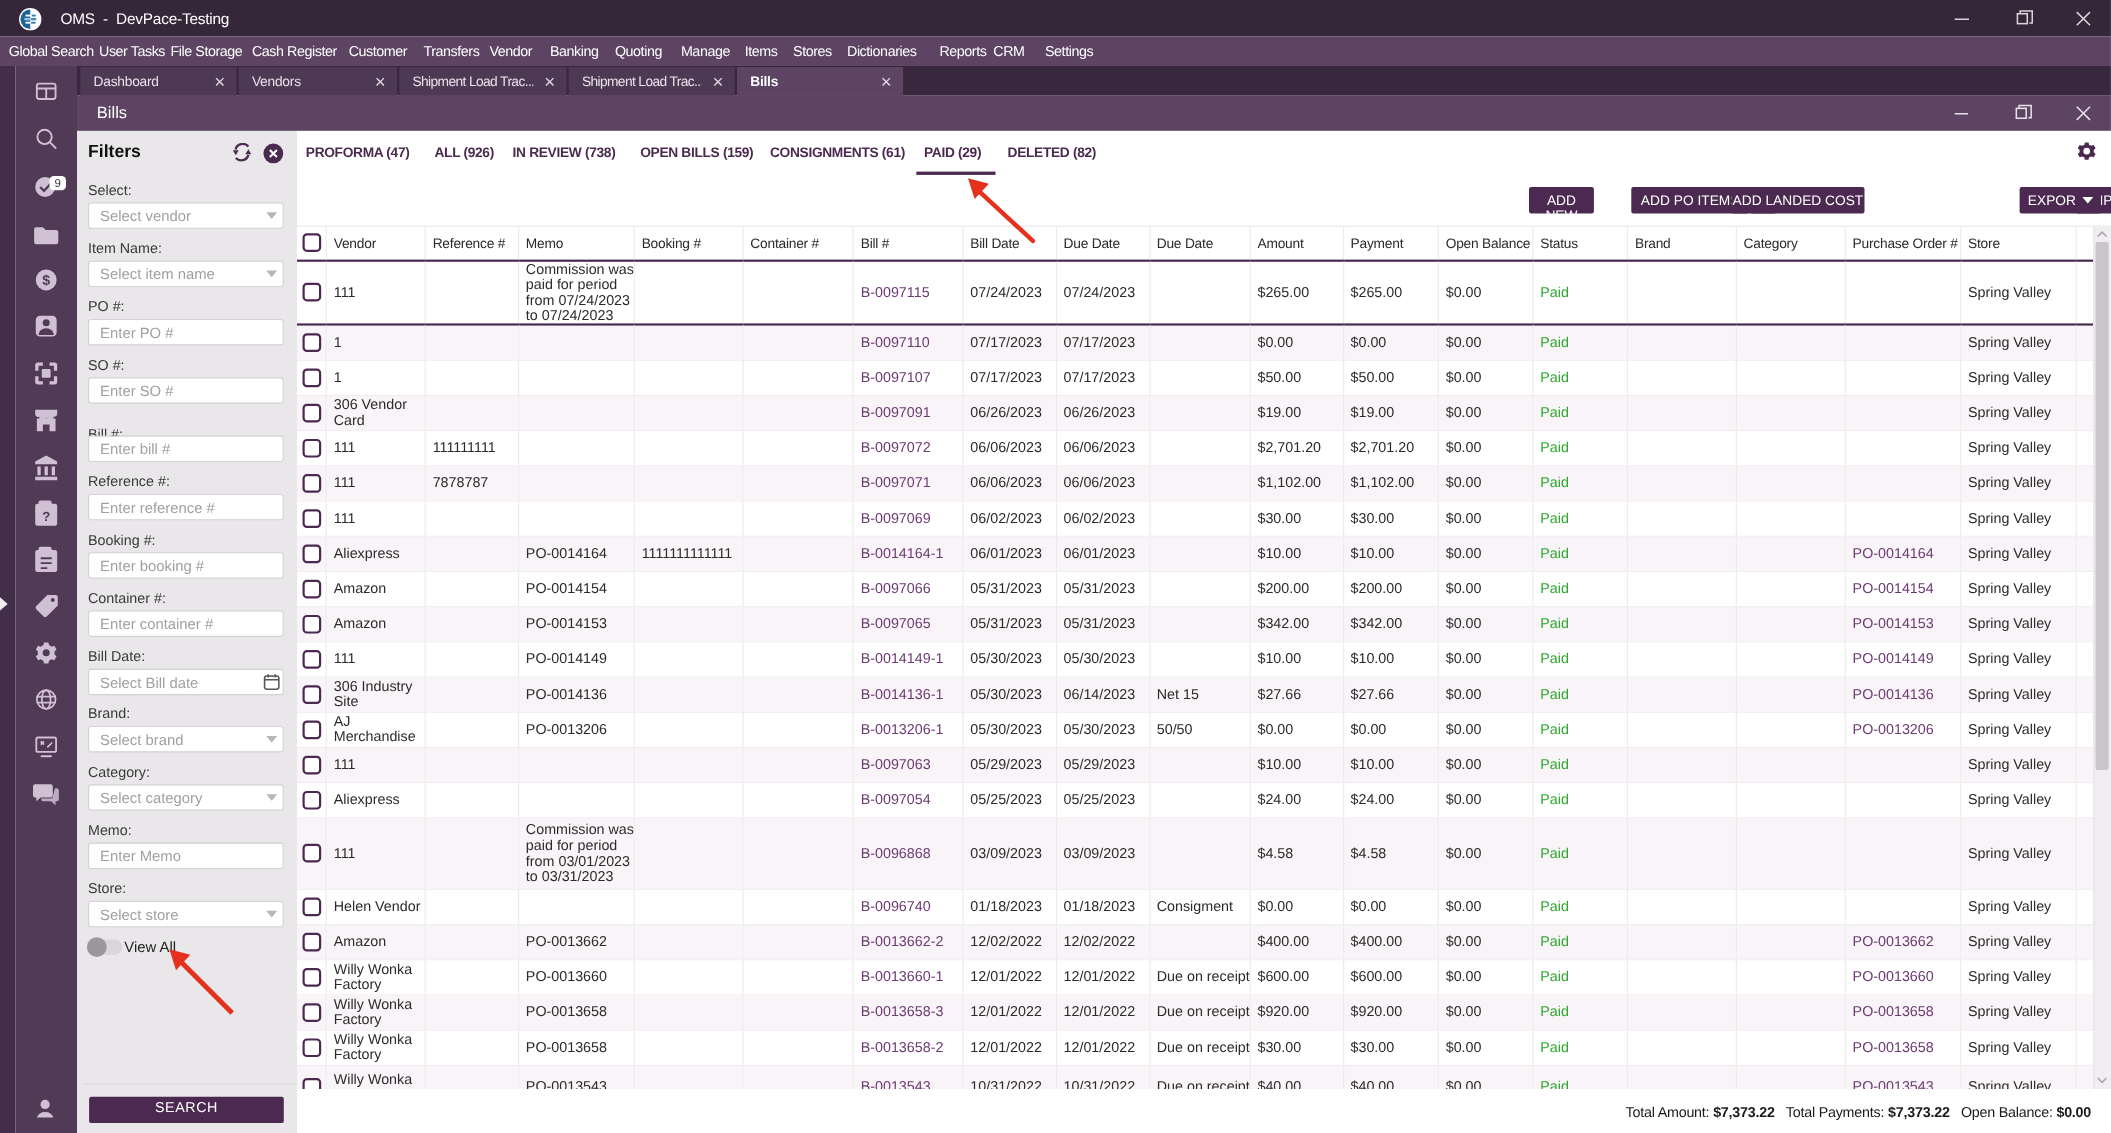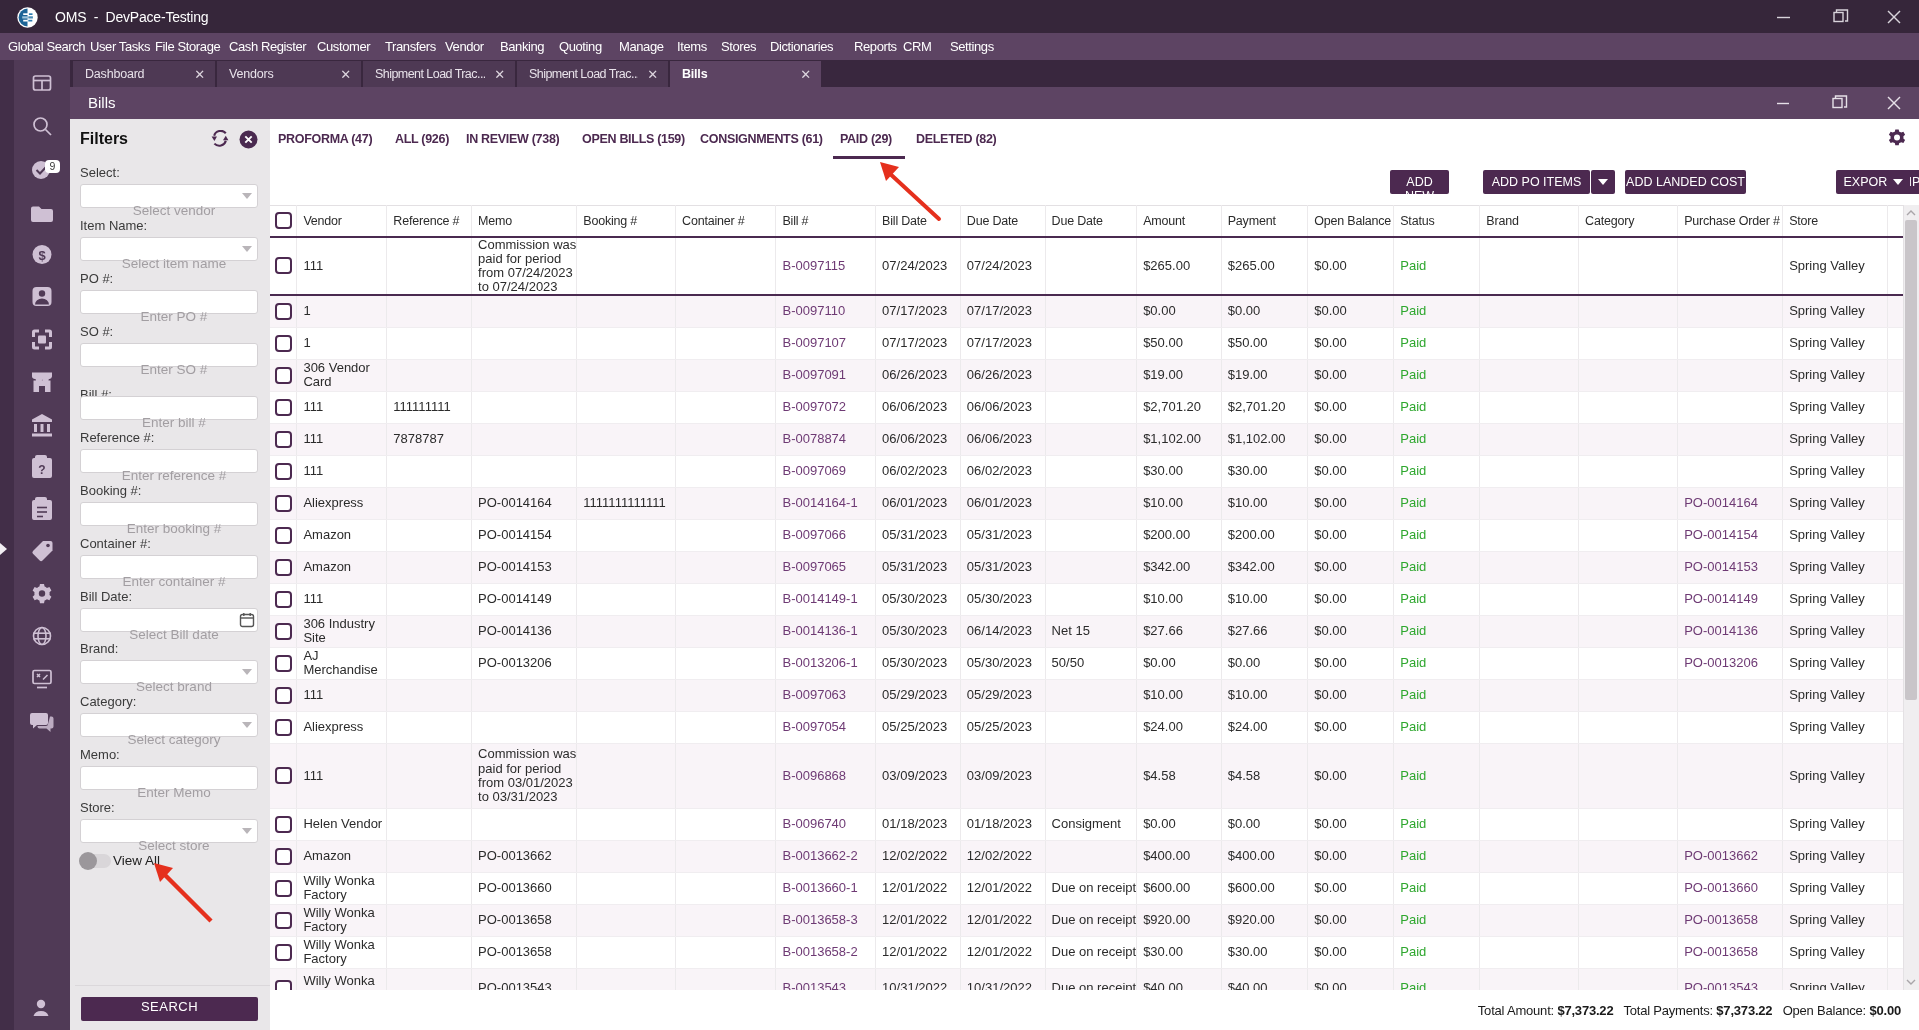--- a/index.html
+++ b/index.html
@@ -18,21 +18,21 @@
 #winbar .lbl { position:absolute; left:18px; top:7px; color:#fff; font-size:15px; }
 #sidestrip { left:0; top:60px; width:14px; height:970px; background:#422e48; }
 #sidebar { left:14px; top:60px; width:56px; height:970px; background:#503a56; }
 #panel { left:70px; top:119px; width:200px; height:911px; background:#e9e7e9; }
 #content { left:270px; top:119px; width:1649px; height:911px; background:#fff; }
 .ctab { position:absolute; top:132px; font-size:12.5px; letter-spacing:-0.3px; font-weight:bold; color:#4c2950; }
 .btn { position:absolute; top:170px; height:24px; background:#4c2950; color:#fff; font-size:12.5px; text-align:center; border-radius:2px; }
 .btn div { margin-top:5px; }
 .flabel { position:absolute; left:80px; font-size:13px; color:#3a3a3a; }
 .finput { position:absolute; left:80px; width:178px; height:24px; background:#fff; border:1px solid #d4d1d4; border-radius:3px; font-size:13.5px; color:#a29ea2; }
-.finput div { margin:18px 0 0 10px;text-align:center; }
+.finput div { margin:4px 0 0 10px; }
 .caret { position:absolute; width:0; height:0; border-left:5px solid transparent; border-right:5px solid transparent; border-top:6px solid #b9b5b9; }
 table { border-collapse:collapse; table-layout:fixed; }
 td,th { overflow:hidden; white-space:nowrap; vertical-align:middle; padding:0 0 0 6px; font-size:13px; line-height:14.2px; border-right:1px solid #eceaec; border-bottom:1px solid #f0edf0; text-align:left; font-weight:normal; color:#2b2b2b; }
 th { font-size:12.5px; letter-spacing:-0.2px; border-top:1px solid #e3e0e3; }
 tr.alt td { background:#f9f4f8; }
 td.lnk { color:#6e3a74; }
 td.grn { color:#2ea72e; }
 .fill { padding:0; border-right:none; }
 tr.hdr th { border-bottom:2px solid #4a2a50; color:#2b2b2b; }
 tr.r1 td { border-bottom:2px solid #4a2a50; }
@@ -303,21 +303,21 @@
 </svg>
 <div class="btn" style="left:1390px;width:59px">
     <div>ADD NEW</div>
   </div>
 <div class="btn" style="left:1483px;width:107px">
     <div>ADD PO ITEMS</div>
   </div>
 <div class="btn" style="left:1591px;width:24px">
     <div style="margin-top:9px;margin-left:7px;width:0;height:0;border-left:5px solid transparent;border-right:5px solid transparent;border-top:6px solid #fff"></div>
   </div>
-<div class="btn" style="left:1625px;width:121px">
+<div class="btn" style="left:1574px;width:121px">
     <div>ADD LANDED COST</div>
   </div>
 <div class="btn" style="left:1836px;width:118px">
     <div>EXPORT/IMPORT</div>
   </div>
 <div class="btn" style="left:1887px;width:23px">
     <div style="margin-top:9px;margin-left:6px;width:0;height:0;border-left:5px solid transparent;border-right:5px solid transparent;border-top:6px solid #fff"></div>
   </div>
 <div class="abs" style="left:270px;top:205px;width:1633px;height:785px;overflow:hidden">
 <table>
@@ -483,21 +483,21 @@
         </tr>
 <tr style="height:32px" class="alt">
           <td class="cbc">
             <div class="cb"></div>
           </td>
           <td>111</td>
           <td>7878787</td>
           <td></td>
           <td></td>
           <td></td>
-          <td class="lnk">B-0078874</td>
+          <td class="lnk">B-0097071</td>
           <td>06/06/2023</td>
           <td>06/06/2023</td>
           <td></td>
           <td>$1,102.00</td>
           <td>$1,102.00</td>
           <td>$0.00</td>
           <td class="grn">Paid</td>
           <td></td>
           <td></td>
           <td></td>

